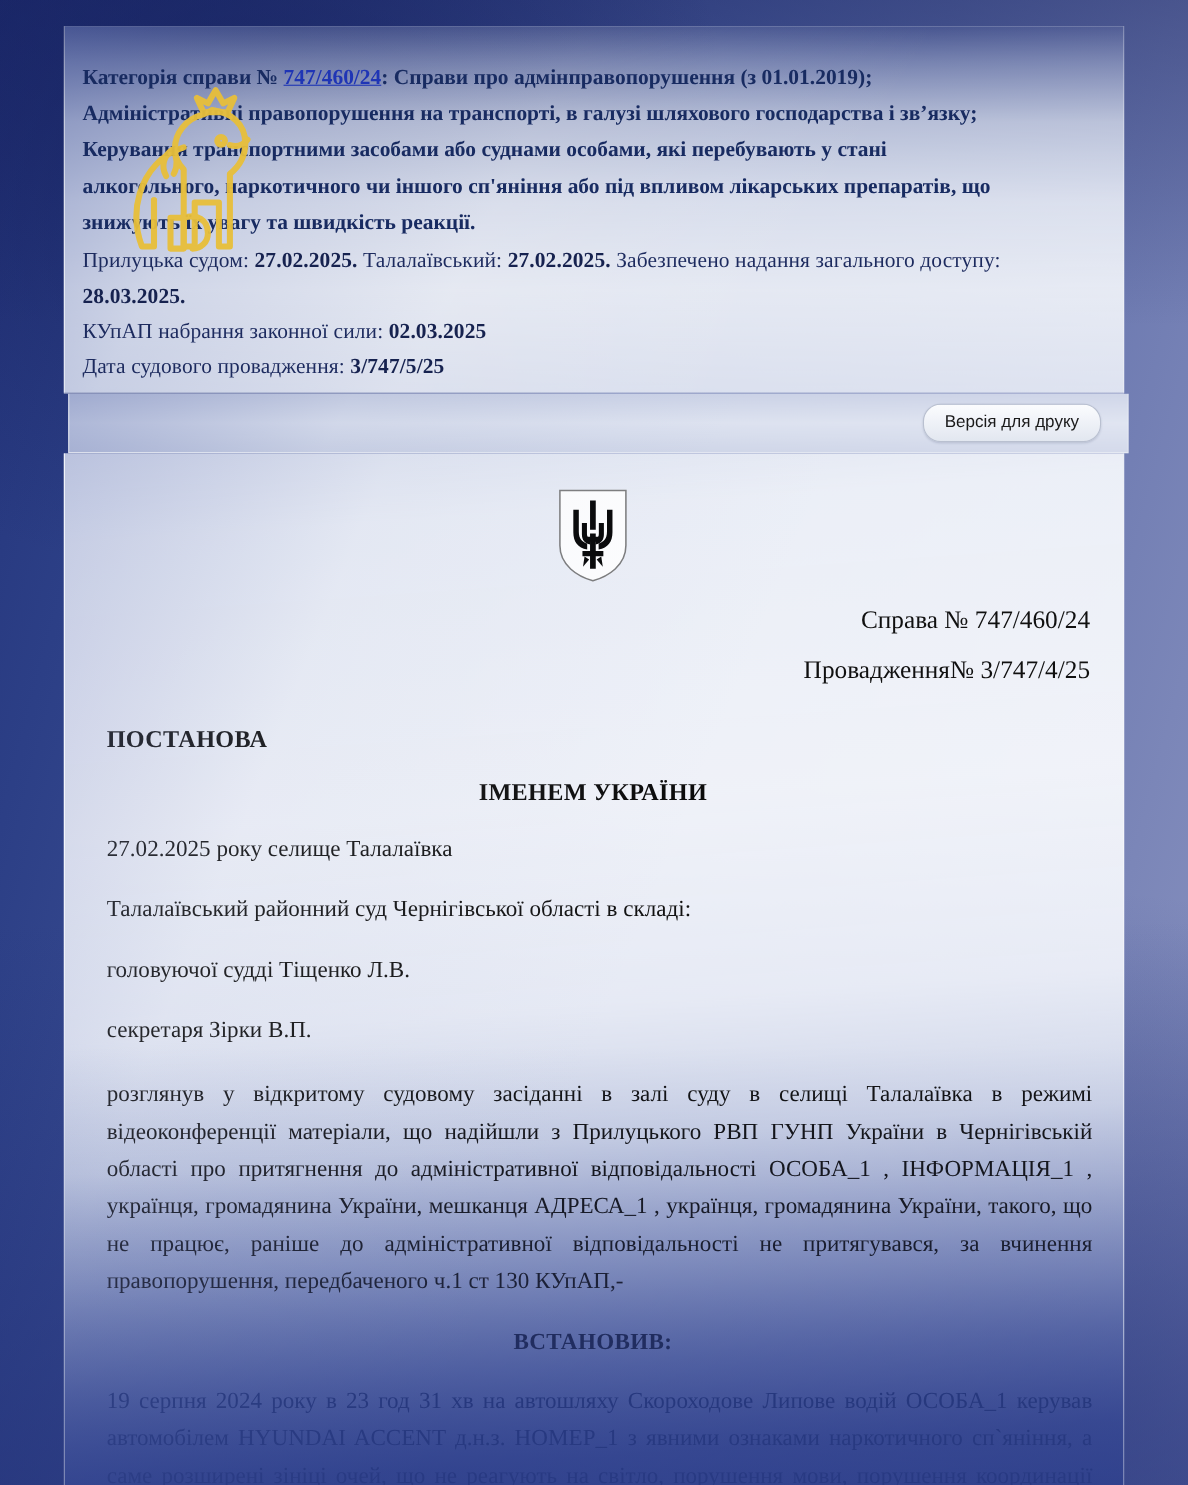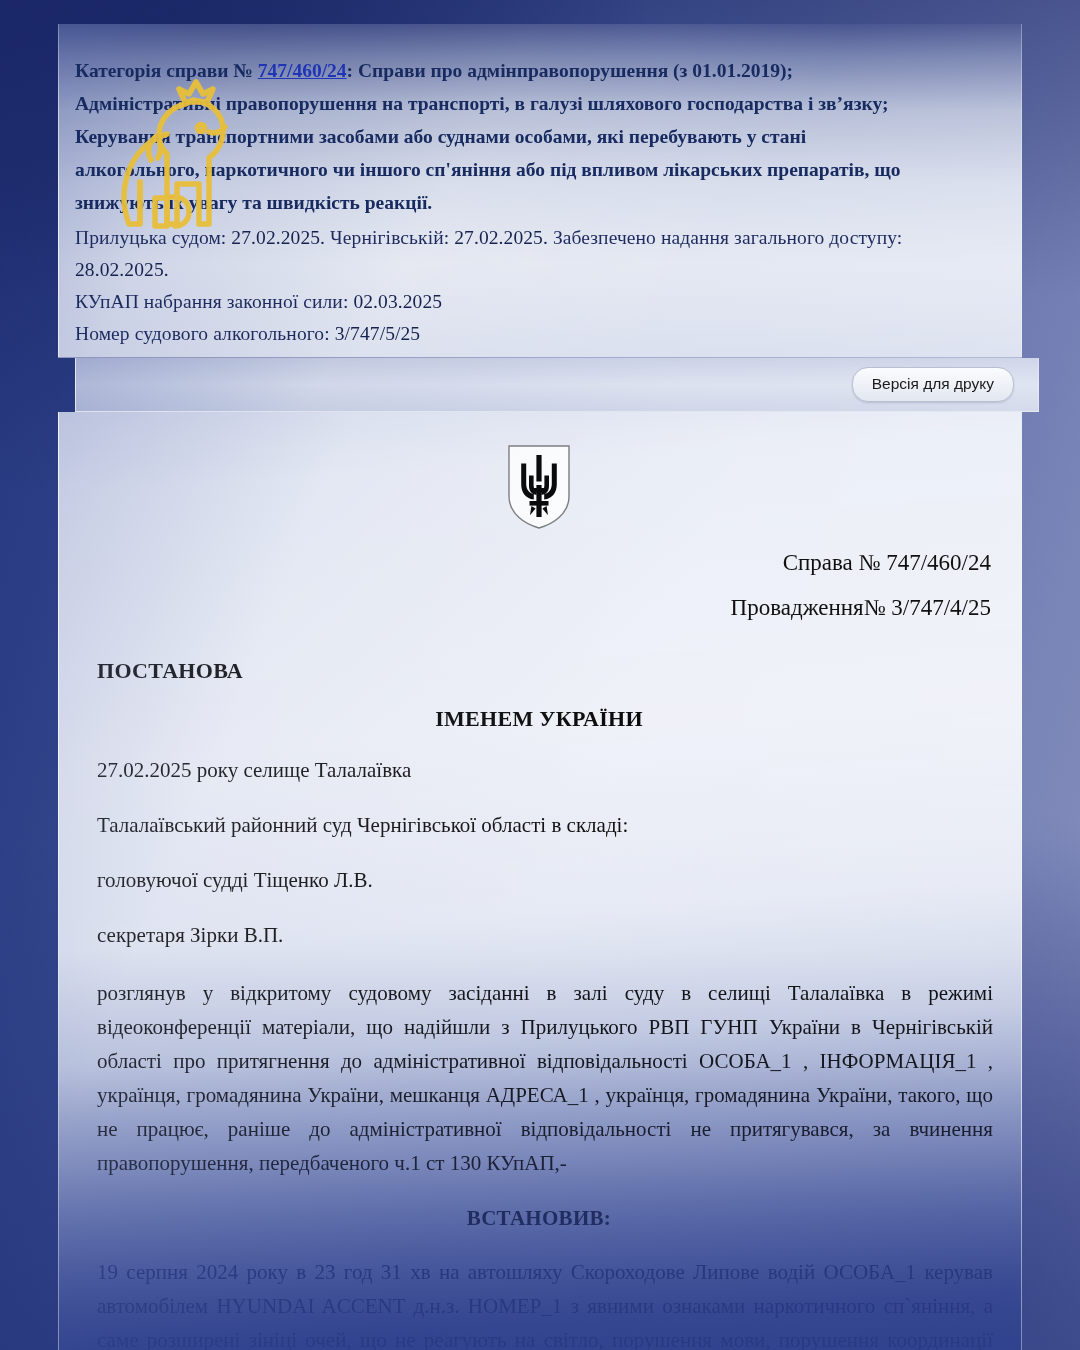--- a/index.html
+++ b/index.html
@@ -92,21 +92,21 @@
   .meta-line {
     position: relative;
     z-index: 2;
     font-size: 19.5px;
     line-height: 32px;
     color: #1c2a5e;
     letter-spacing: 0.1px;
   }
   .meta-line.bold,
   .meta-line .b {
-    font-weight: normal;
+    font-weight: bold;
   }
   .meta-line .b { color: #16224f; }
   .meta-link {
     color: #1f35b5;
     text-decoration: underline;
     font-weight: bold;
   }
   
   #meta-heading {
     position: relative;
@@ -129,21 +129,21 @@
     width: 140px;
     height: 200px;
     z-index: 3;
     opacity: 0.95;
     pointer-events: none;
   }
 
   
   #print-bar {
     position: absolute;
-    left: 17px;
+    left: 4px;
     top: 334px;
     width: 964px;
     height: 54px;
     box-sizing: border-box;
     border-bottom: 1px solid rgba(255,255,255,0.45);
     background: linear-gradient(180deg,
       rgba(226,231,243,0.84) 0%,
       rgba(236,240,248,0.90) 50%,
       rgba(228,233,244,0.86) 100%);
     display: flex;
@@ -313,33 +313,33 @@
       <a class="meta-link" href="#">747/460/24</a><span>: Справи про адмінправопорушення (з 01.01.2019);</span>
       <div>Адміністративні правопорушення на транспорті, в галузі шляхового господарства і зв’язку;</div>
       <div>Керування транспортними засобами або суднами особами, які перебувають у стані</div>
       <div>алкогольного, наркотичного чи іншого сп'яніння або під впливом лікарських препаратів, що</div>
       <div>знижують їх увагу та швидкість реакції.</div>
     </div>
 
     <div id="meta-dates" class="meta-line">
       <span>Прилуцька судом:</span>
       <span class="b">27.02.2025.</span>
-      <span>Чернігівській:</span>
+      <span>Талалаївський:</span>
       <span class="b">27.02.2025.</span>
       <span>Забезпечено надання загального доступу:</span>
-      <span class="b">28.02.2025.</span>
+      <span class="b">28.03.2025.</span>
     </div>
 
     <div class="meta-line">
       <span>КУпАП набрання законної сили:</span>
       <span class="b">02.03.2025</span>
     </div>
 
     <div class="meta-line">
-      <span>Номер судового алкогольного:</span>
+      <span>Дата судового провадження:</span>
       <span class="b">3/747/5/25</span>
     </div>
   </div>
 
   <div id="print-bar" class="panel">
     <button id="print-button" type="button">Версія для друку</button>
   </div>
 
   <div id="doc-panel" class="panel">
     <div id="doc-inner">

